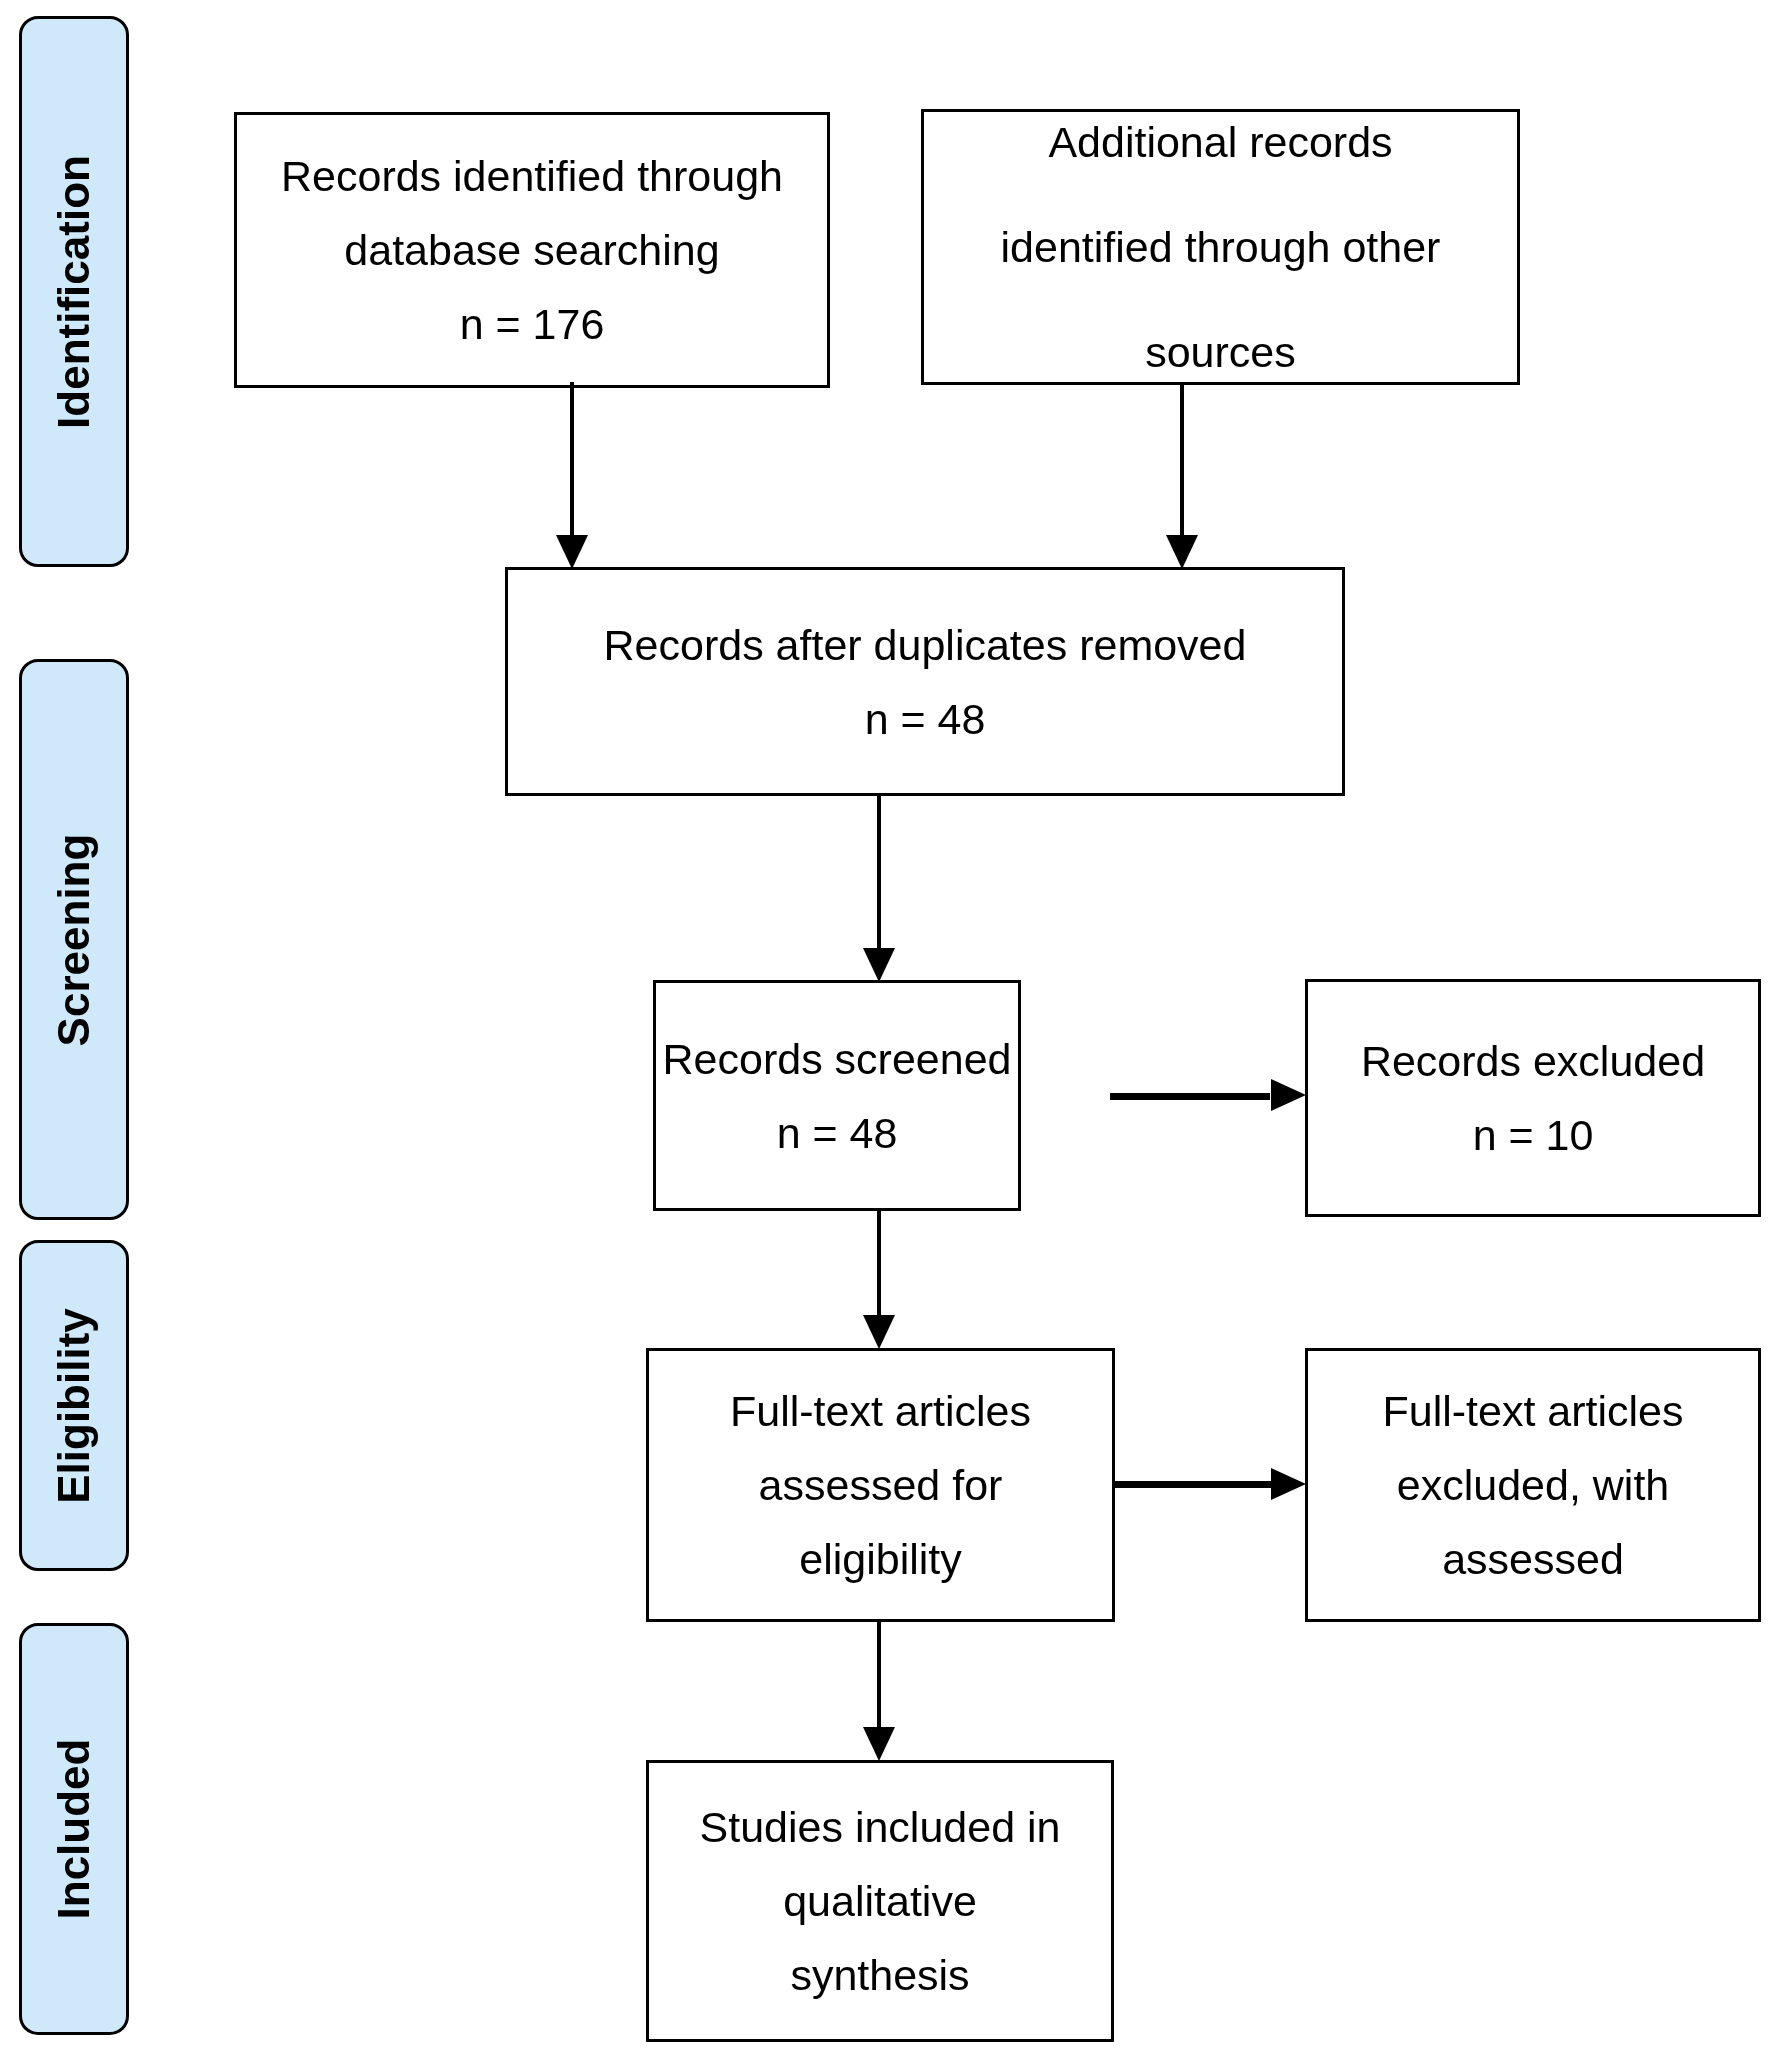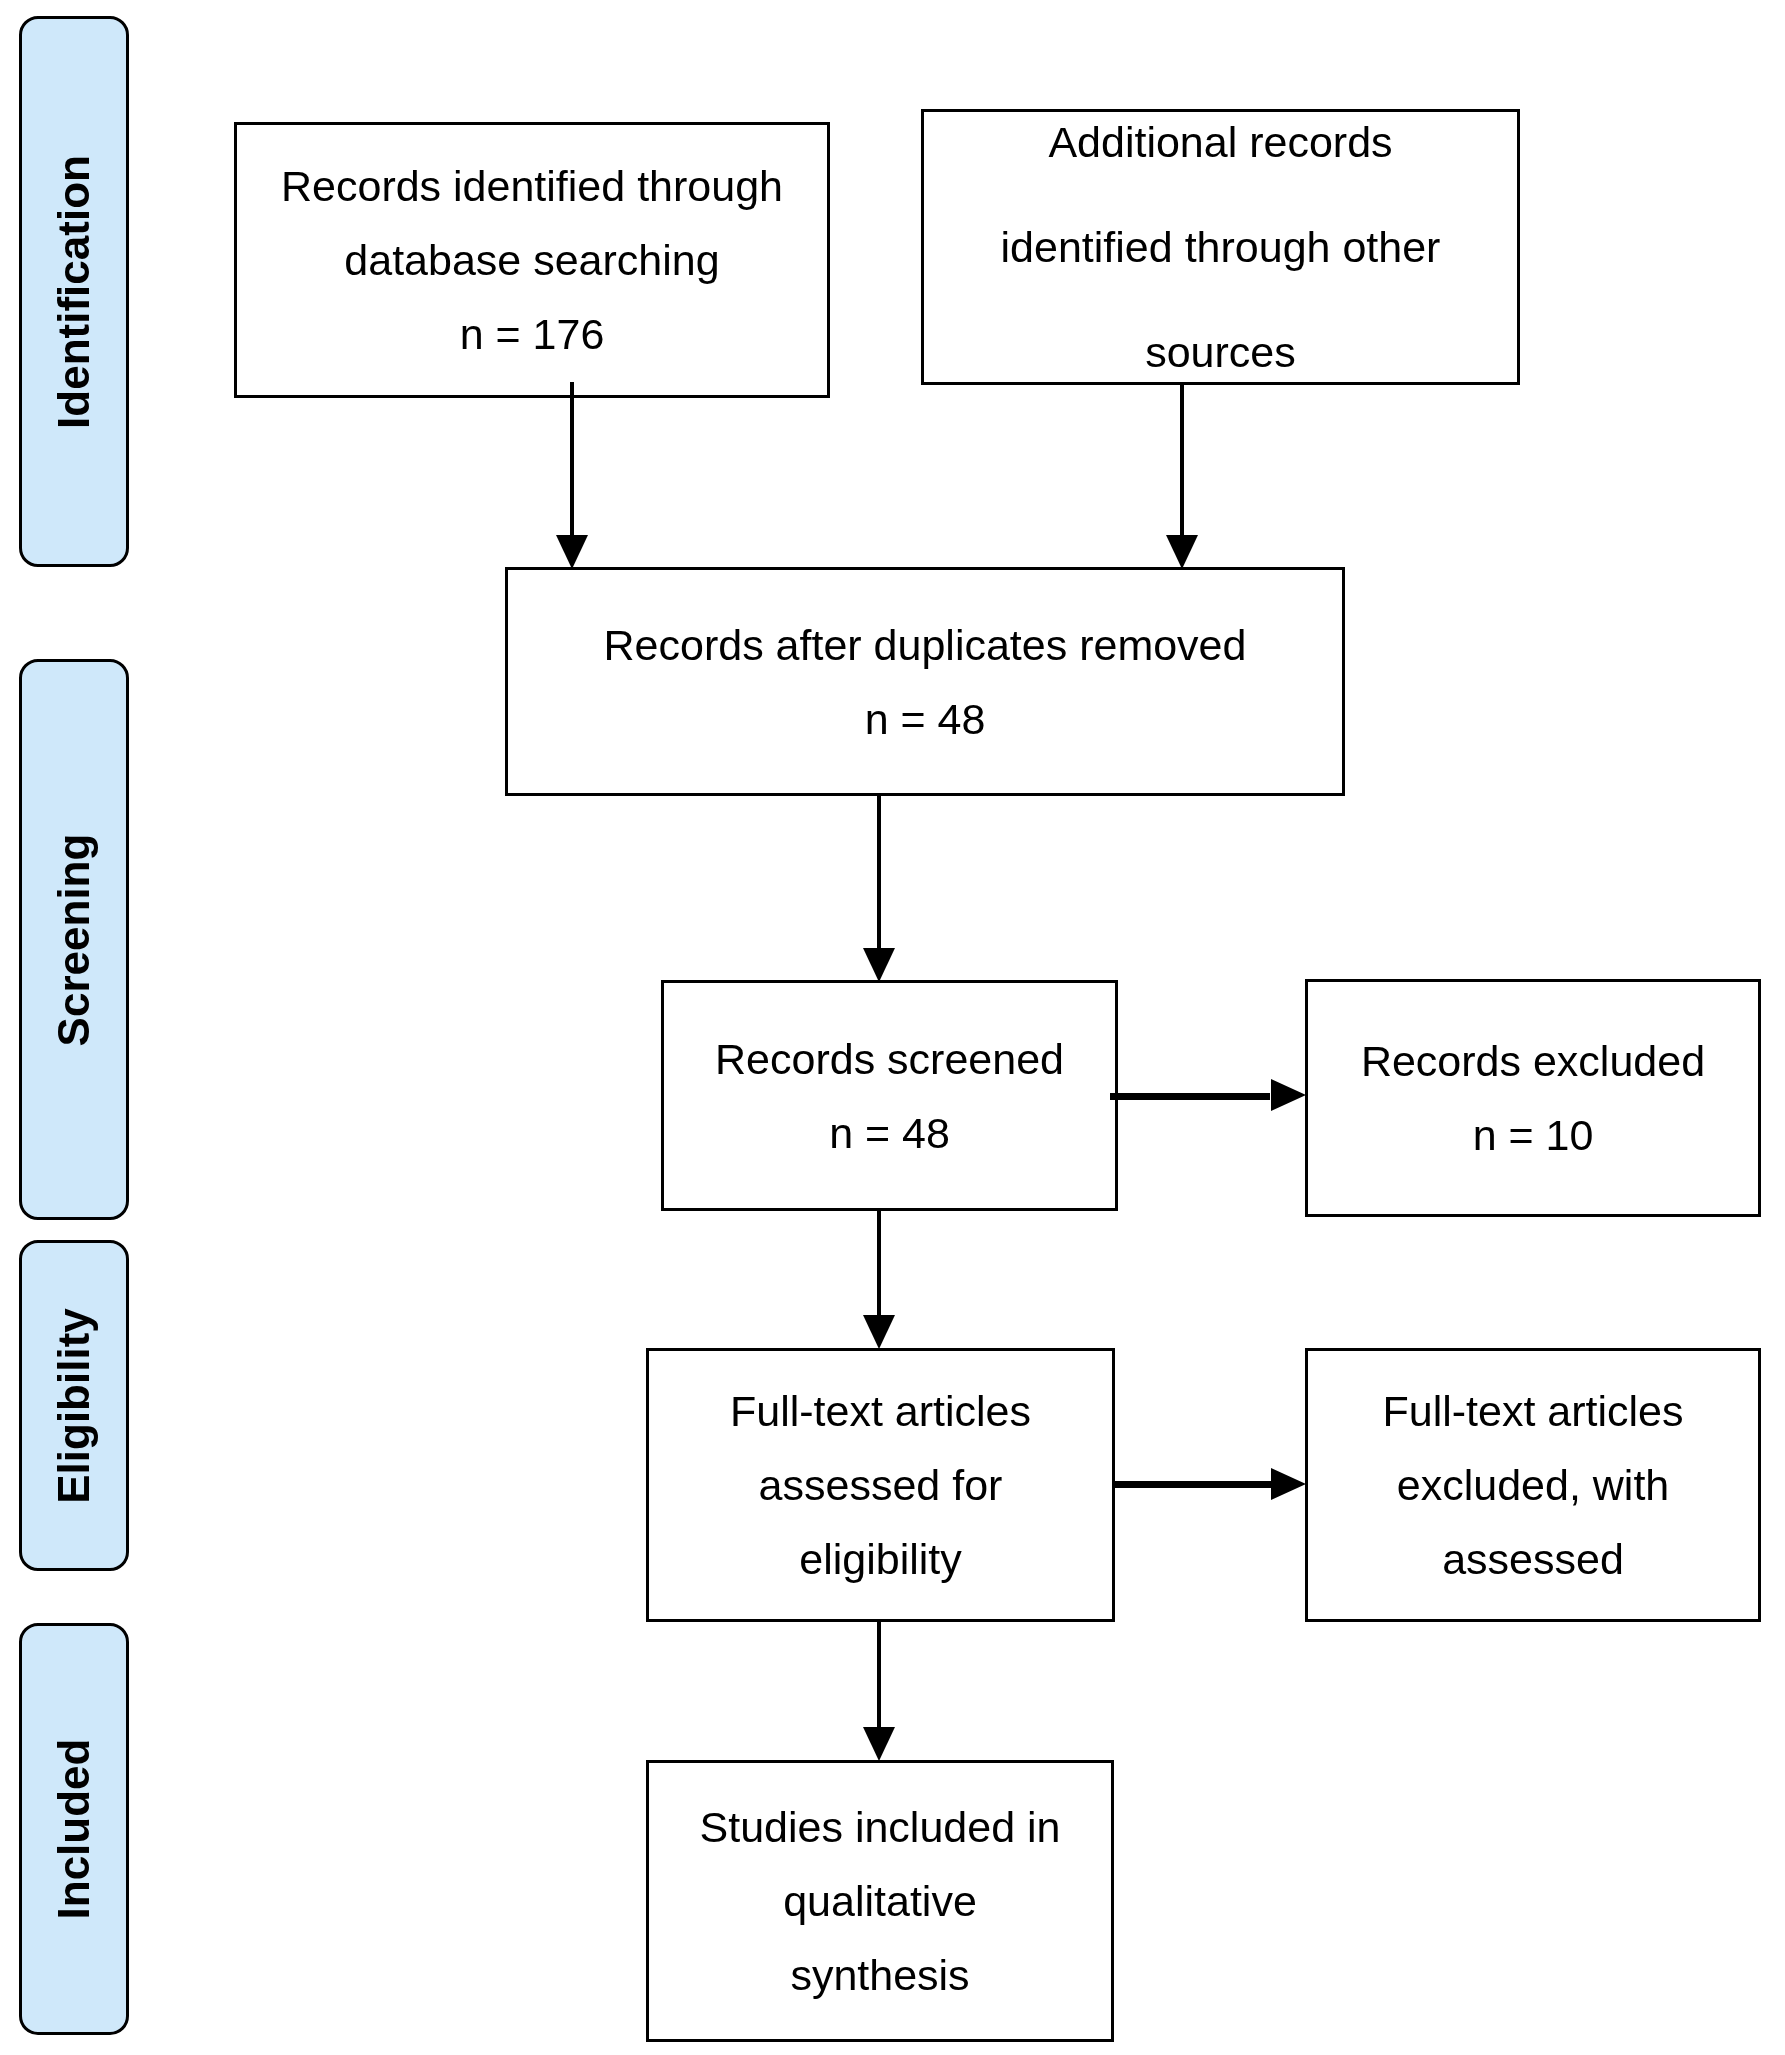--- a/index.html
+++ b/index.html
@@ -92,37 +92,37 @@
   <div class="stage" style="top:659px; height:561px;">
     <span class="stage-label">Screening</span>
   </div>
   <div class="stage" style="top:1240px; height:331px;">
     <span class="stage-label">Eligibility</span>
   </div>
   <div class="stage" style="top:1623px; height:412px;">
     <span class="stage-label">Included</span>
   </div>
 
-  <div class="node" style="left:234px; top:122px; width:596px; height:276px;">
+  <div class="node" style="left:234px; top:112px; width:596px; height:276px;">
     <div class="line">Records identified through</div>
     <div class="line">database searching</div>
     <div class="line">n = 176</div>
   </div>
   <div class="node" style="left:921px; top:109px; width:599px; height:276px;gap:31px;">
     <div class="line">Additional records</div>
     <div class="line">identified through other</div>
     <div class="line">sources</div>
   </div>
 
   <div class="node" style="left:505px; top:567px; width:840px; height:229px;">
     <div class="line">Records after duplicates removed</div>
     <div class="line">n = 48</div>
   </div>
 
-  <div class="node" style="left:653px; top:980px; width:457px; height:231px;margin-left:8px;">
+  <div class="node" style="left:653px; top:980px; width:368px; height:231px;">
     <div class="line">Records screened</div>
     <div class="line">n = 48</div>
   </div>
   <div class="node" style="left:1305px; top:979px; width:456px; height:238px;">
     <div class="line">Records excluded</div>
     <div class="line">n = 10</div>
   </div>
 
   <div class="node" style="left:646px; top:1348px; width:469px; height:274px;">
     <div class="line">Full-text articles</div>

